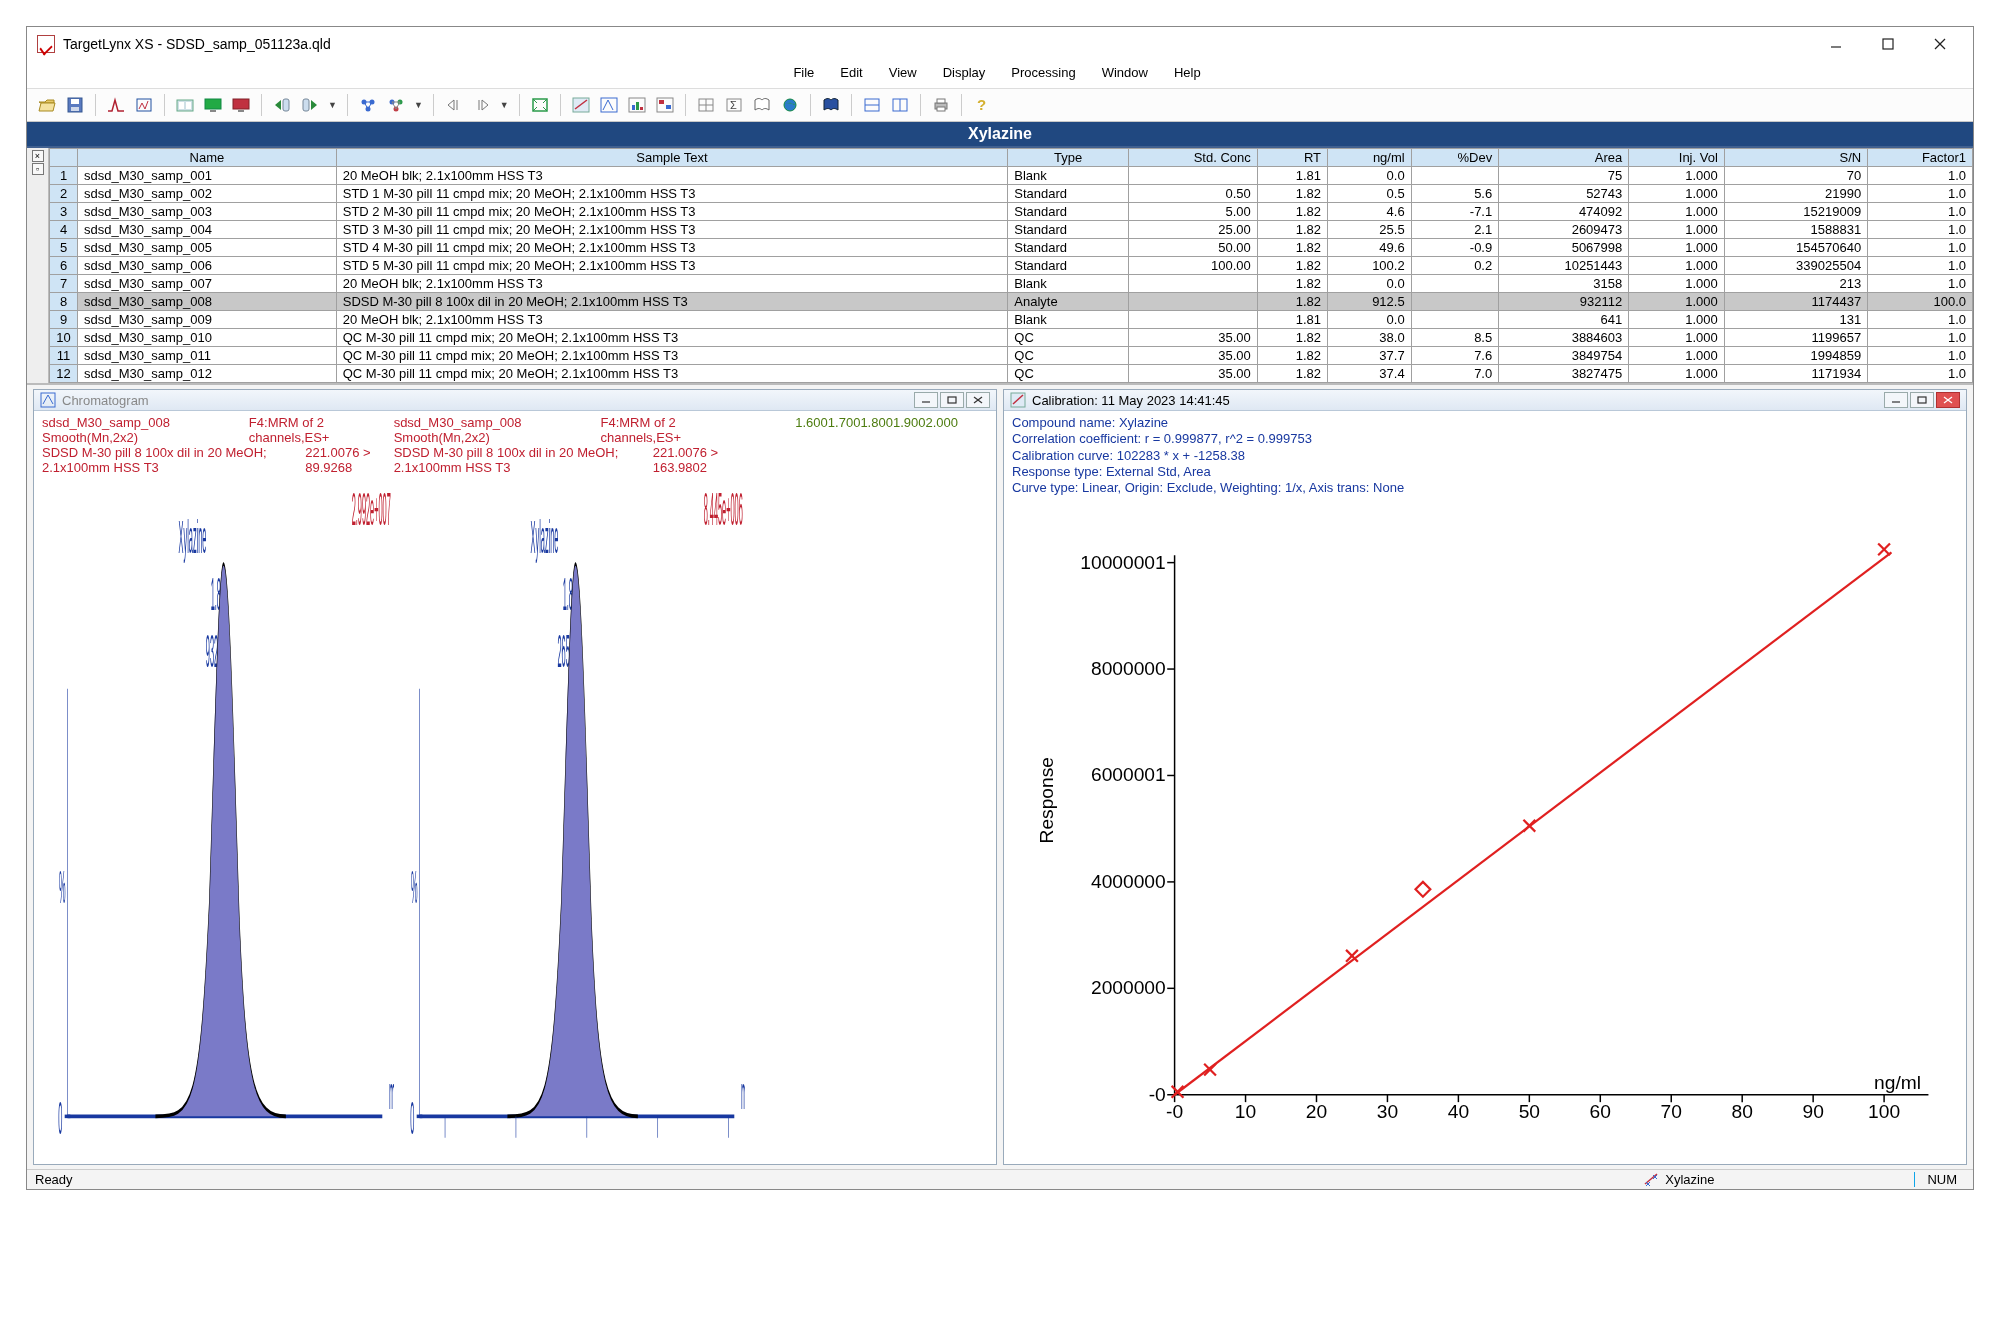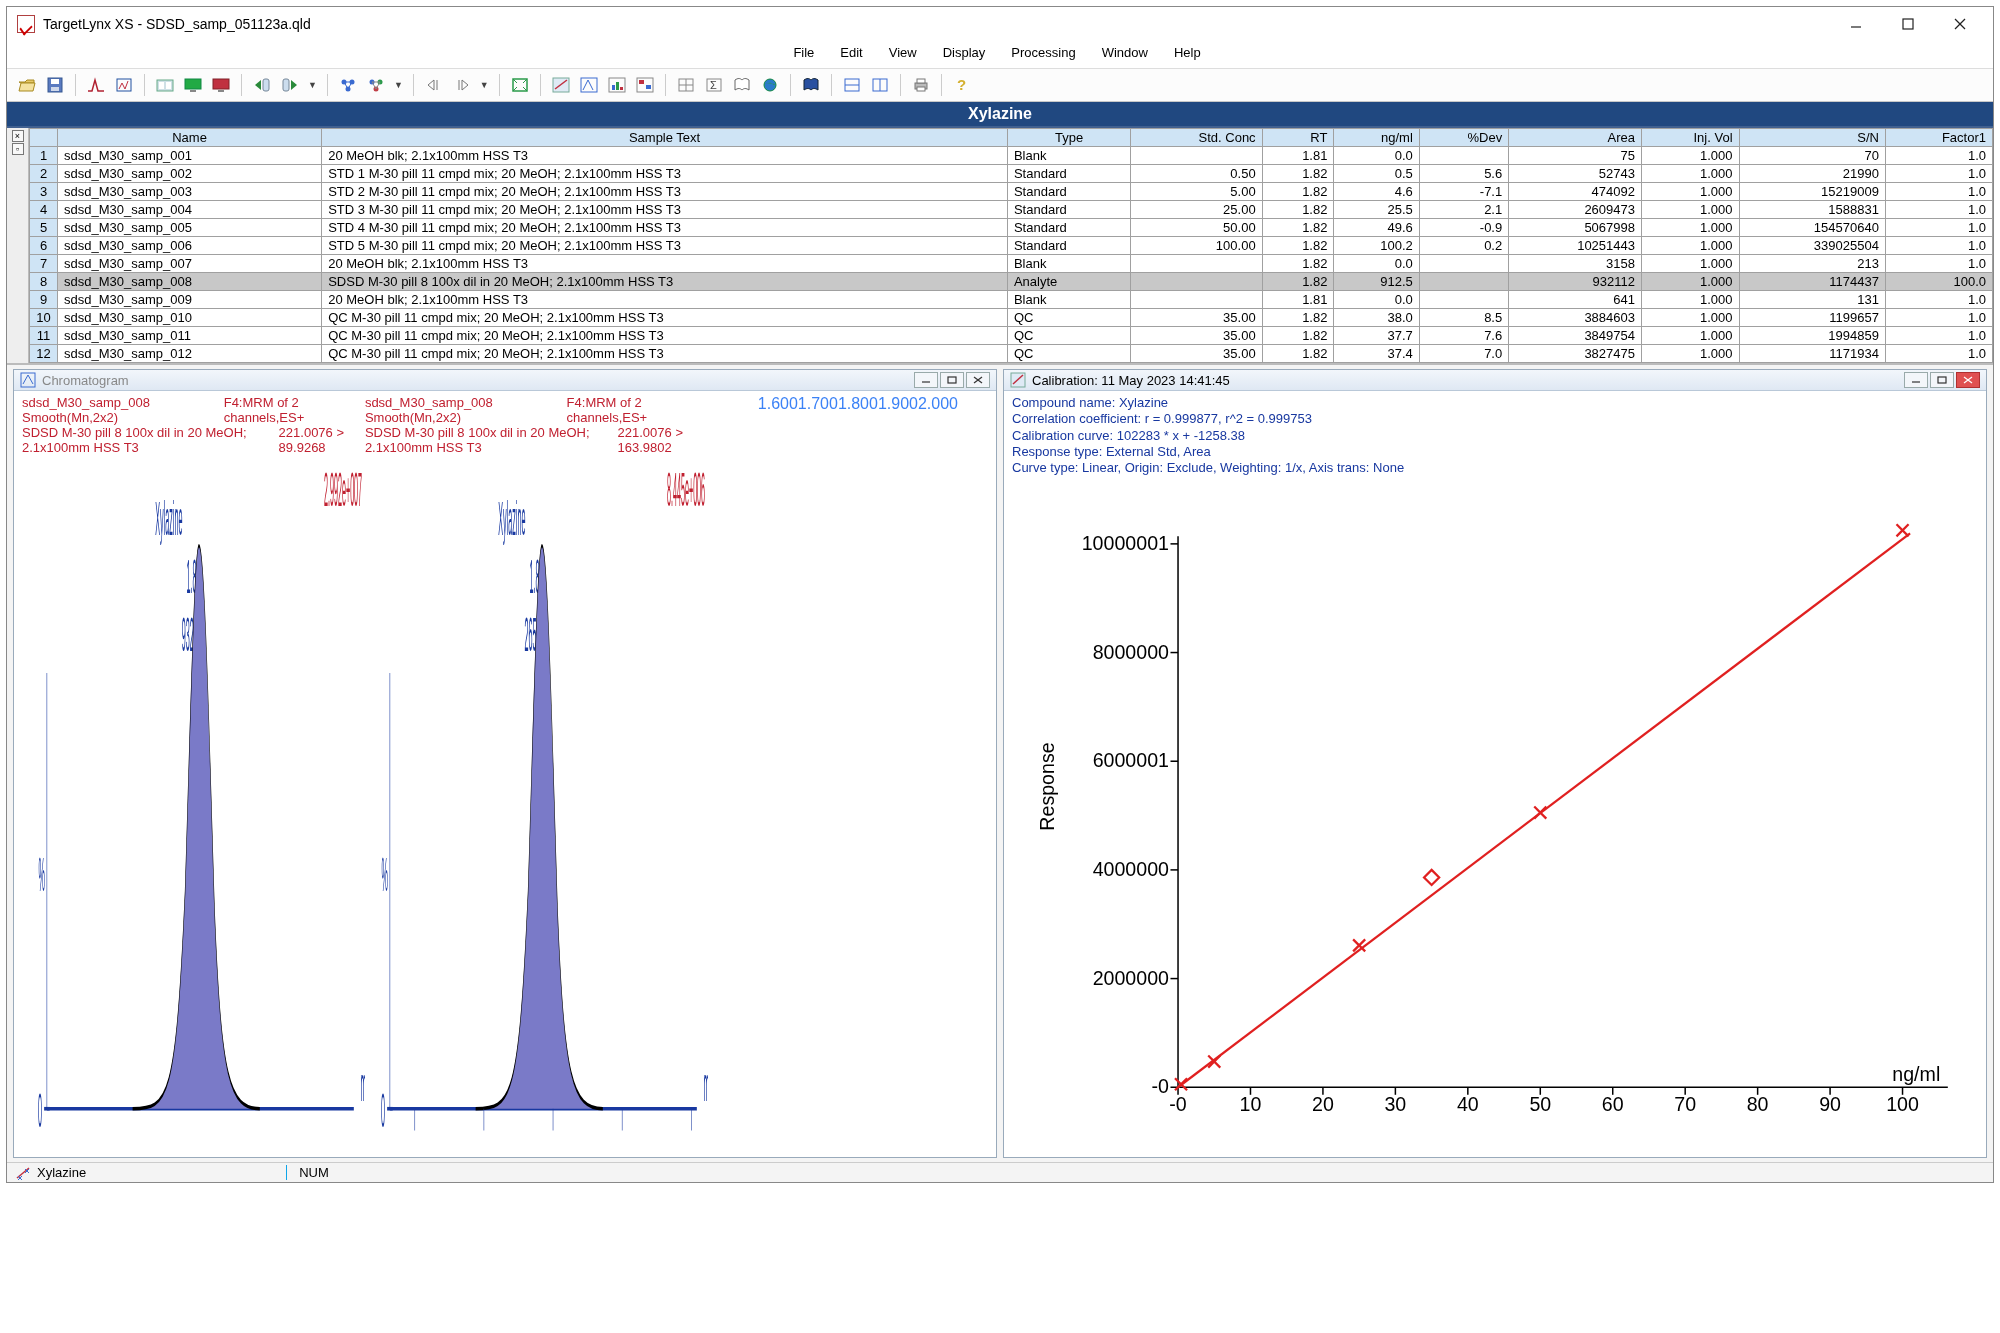--- a/index.html
+++ b/index.html
@@ -1,17 +1,17 @@
 <!DOCTYPE html>
 <html><head>
 <meta charset="utf-8">
 <style>
   * { box-sizing: border-box; margin: 0; padding: 0; }
   body { font-family: "Segoe UI", Tahoma, Arial, sans-serif; font-size: 13px; background: #fff; color: #000; }
-  .app { border: 1px solid #888; margin: 6px; background: #f5f5f5; }
+  .app { border: 1px solid #888; margin: 26px; background: #f5f5f5; }
 
   
   .titlebar { display: flex; align-items: center; padding: 6px 10px; background: #fff; }
   .titlebar .app-icon { width: 18px; height: 18px; border: 1px solid #b04040; display:flex; align-items:center; justify-content:center; margin-right:8px; position:relative; }
   .titlebar .app-icon::before { content:""; position:absolute; left:2px; top:8px; width:10px; height:6px; border-left:2px solid #c00; border-bottom:2px solid #c00; transform: rotate(-45deg) skew(-10deg); }
   .titlebar .title { flex: 1; font-size: 14px; }
   .win-controls { display:flex; gap:18px; padding-right:6px; }
   .win-btn { width: 34px; height: 22px; display:flex; align-items:center; justify-content:center; cursor:pointer; }
   .win-btn svg { stroke:#222; stroke-width:1.2; fill:none; }
 
@@ -55,21 +55,21 @@
   .pwin.red { background:#e05050; border-color:#b03030; }
   .pwin svg { stroke:#333; stroke-width:1.2; fill:none; }
   .pwin.red svg { stroke:#fff; }
   .panel.inactive .panel-head .ptitle { color:#888; }
 
   .chrom-body { flex:1; display:flex; flex-direction:row; padding:4px 8px 0; }
   .chrom-plot { flex:1; position:relative; }
   .chrom-plot .hdr-line { font-size:13px; }
   .chrom-plot .red { color:#c02030; }
   .chrom-svg { width:100%; height:calc(100% - 36px); }
-  .xticks { display:flex; justify-content:space-between; padding:0 30px 2px 50px; color:#3b82f6; font-size:16px;text-align:center; }
+  .xticks { display:flex; justify-content:space-between; padding:0 30px 2px 50px; color:#4d7c0f; font-size:13px;text-align:center; }
 
   .calib-body { flex:1; padding:4px 8px 8px; display:flex; flex-direction:column; }
   .calib-info { color:#1838a0; font-size:13px; line-height:1.25; margin-bottom:6px; }
   .calib-plot { flex:1; position:relative; }
   .calib-svg { width:100%; height:100%; }
 
   
   .statusbar { display:flex; align-items:center; padding:2px 8px; background:#f4f4f4; border-top:1px solid #ccc; font-size:13px; }
   .statusbar .sb-left { flex:1; }
   .statusbar .sb-mid { display:flex; align-items:center; gap:6px; margin-right:200px; }
@@ -717,20 +717,21 @@
               <polygon points="0,-5 5,0 0,5 -5,0"></polygon>
             </g>
           </svg>
         </div>
       </div>
     </div>
 
   </div>
 
   <div class="statusbar">
+    <div class="sb-left">Ready</div>
     <div class="sb-mid">
       <span class="sb-icon">
           <svg width="16" height="14">
             <line x1="2" y1="12" x2="14" y2="2" stroke="#c03040" stroke-width="1.5"></line>
             <g stroke="#3a6ad0">
               <line x1="3" y1="10" x2="7" y2="14"></line>
               <line x1="7" y1="10" x2="3" y2="14"></line>
               <line x1="10" y1="3" x2="14" y2="7"></line>
               <line x1="14" y1="3" x2="10" y2="7"></line>
             </g>

